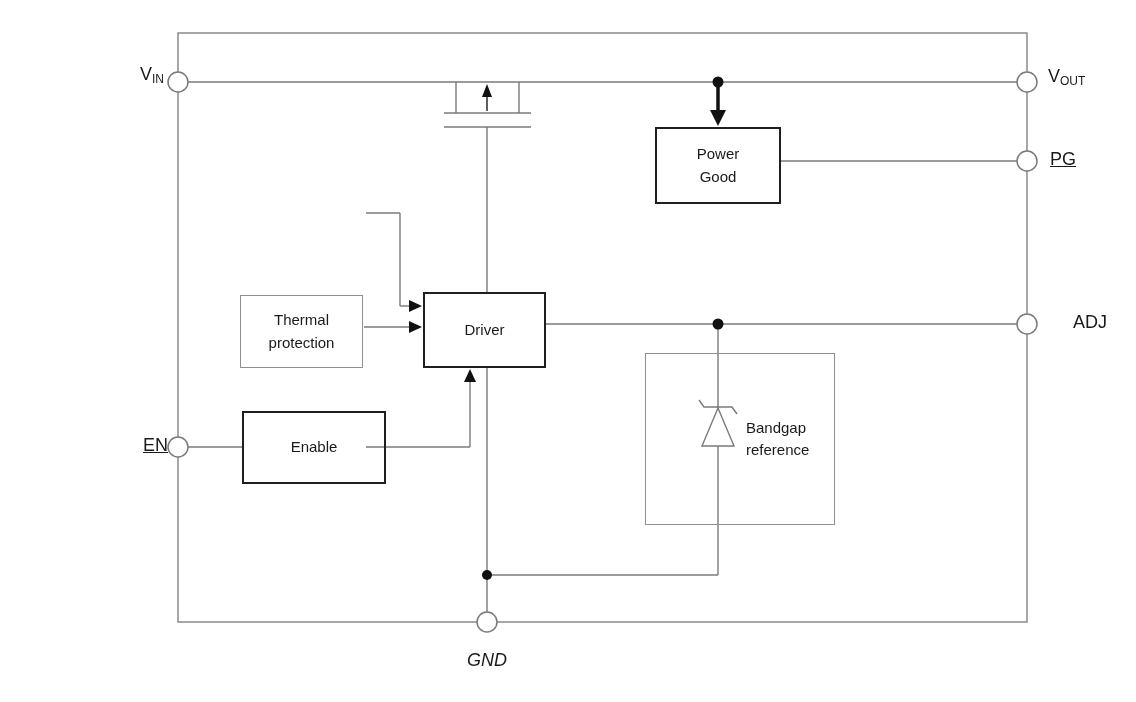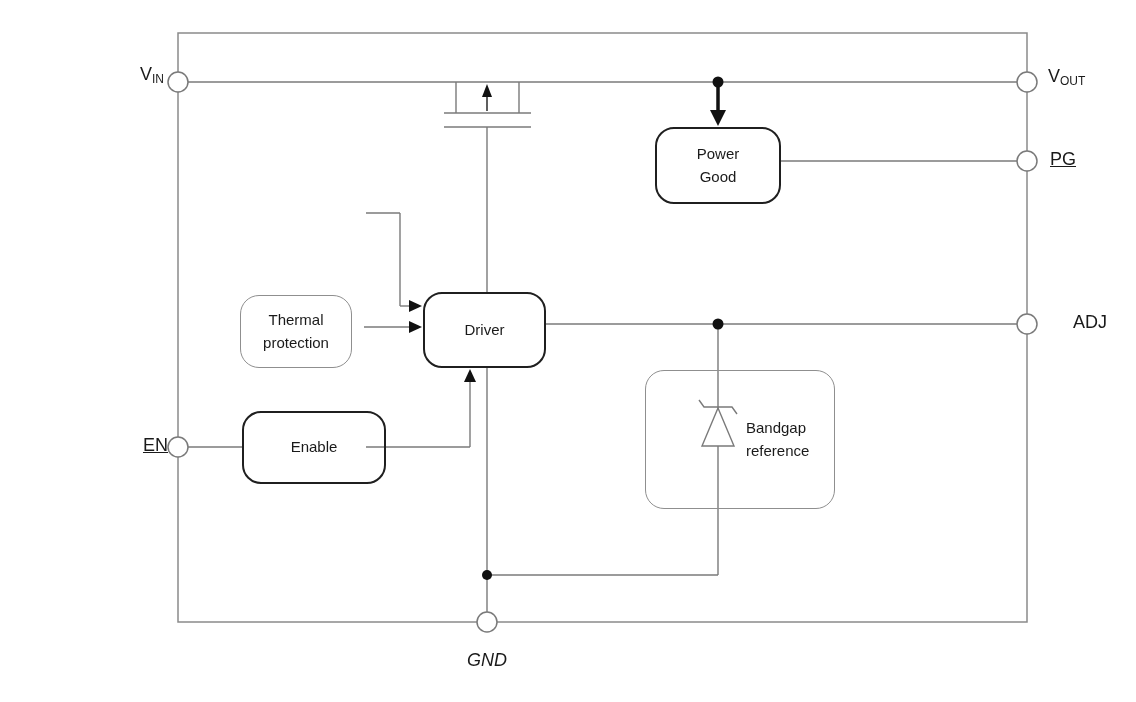--- a/index.html
+++ b/index.html
@@ -6,21 +6,20 @@
   .stage{
     position:relative;width:1136px;height:702px;background:#ffffff;
     font-family:"Liberation Sans",sans-serif;color:#1a1a1a;overflow:hidden;
   }
   .wiring{position:absolute;left:0;top:0;}
   .block{
     position:absolute;box-sizing:border-box;
     display:flex;align-items:center;justify-content:center;
     font-size:15px;line-height:1.5;text-align:center;white-space:pre-line;
     background:transparent;
-    border-radius:19px;
   }
   .thin{border:1px solid #8f8f8f;}
   .thick{border:2px solid #1f1f1f;}
   .bandgap{justify-content:flex-start;text-align:left;padding-left:100px;}
   .pin-label{position:absolute;font-size:18px;white-space:nowrap;}
   .pin-label .sub{font-size:12px;vertical-align:-3px;}
   .right-align{text-align:right;}
   .center-align{text-align:center;font-style:italic;}
 </style>
 </head>
@@ -91,39 +90,39 @@
 
     <circle cx="178" cy="82" r="10" fill="#fff" stroke="#7a7a7a" stroke-width="1.5"></circle>
     <circle cx="1027" cy="82" r="10" fill="#fff" stroke="#7a7a7a" stroke-width="1.5"></circle>
     <circle cx="1027" cy="161" r="10" fill="#fff" stroke="#7a7a7a" stroke-width="1.5"></circle>
     <circle cx="1027" cy="324" r="10" fill="#fff" stroke="#7a7a7a" stroke-width="1.5"></circle>
     <circle cx="178" cy="447" r="10" fill="#fff" stroke="#7a7a7a" stroke-width="1.5"></circle>
     <circle cx="487" cy="622" r="10" fill="#fff" stroke="#7a7a7a" stroke-width="1.5"></circle>
   </svg>
 
 
-  <div class="block thin" style="left:240px;top:295px;width:112px;height:73px;">
+  <div class="block thin" style="left:240px;top:295px;width:123px;height:73px;">
     <span>Thermal
 protection</span>
   </div>
 
   <div class="block thick" style="left:423px;top:292px;width:123px;height:76px;">
     <span>Driver</span>
   </div>
 
   <div class="block thick" style="left:242px;top:411px;width:144px;height:73px;">
     <span>Enable</span>
   </div>
 
   <div class="block thick" style="left:655px;top:127px;width:126px;height:77px;">
     <span>Power
 Good</span>
   </div>
 
-  <div class="block thin bandgap" style="left:645px;top:370px;width:190px;height:139px;">
+  <div class="block thin bandgap" style="left:645px;top:353px;width:190px;height:172px;">
     <span>Bandgap
 reference</span>
   </div>
 
   <div class="pin-label right-align" style="left:112px;top:64px;width:52px;">
     <span>V</span><span class="sub">IN</span>
   </div>
 
   <div class="pin-label" style="left:1048px;top:66px;">
     <span>V</span><span class="sub">OUT</span>

